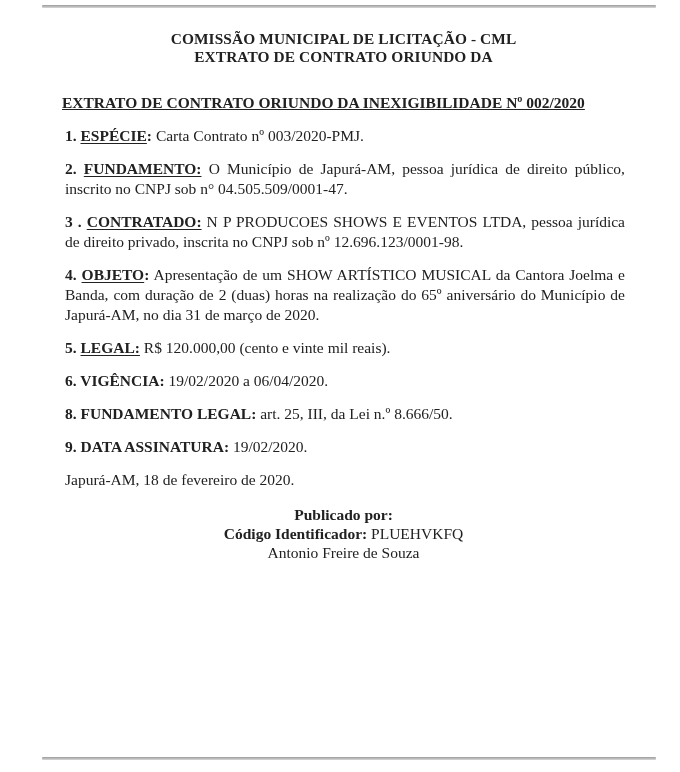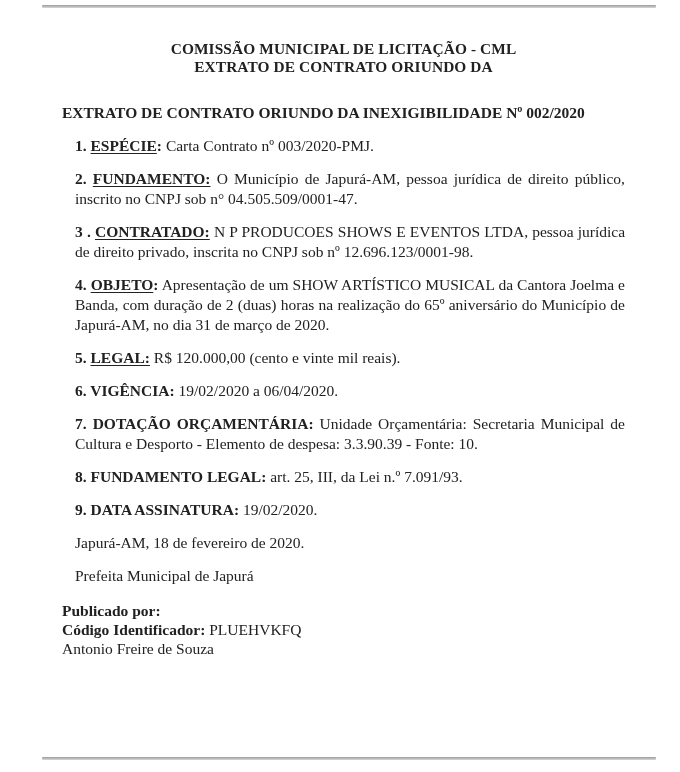--- a/index.html
+++ b/index.html
@@ -12,34 +12,34 @@
     color:#212121;
   }
   .rule {
     position:absolute; left:42px; width:614px; height:3px;
     background:linear-gradient(to bottom, #9b9b9b, #d8d8d8);
     border-radius:1px;
   }
   #rule-top { top:5px; }
   #rule-bottom { top:757px; }
   .doc {
-    position:absolute; left:62px; top:40px; width:563px;
+    position:absolute; left:62px; top:30px; width:563px;
     font-size:15.5px; line-height:20px;
   }
   .header {
     text-align:center; font-weight:700;
     font-size:15.4px; line-height:17.5px;
     letter-spacing:0.1px;
   }
-  .lead { margin:28px 0 4px 0; font-weight:700; text-align:justify; }
-  .para { margin:13px 0 0 13px; text-align:justify; }
+  .lead { margin:28px 0 4px 0; font-weight:700; text-align:justify;text-decoration:underline; }
+  .para { margin:13px 0 0 3px; text-align:justify; }
   .b { font-weight:700; }
   .u { text-decoration:underline; text-underline-offset:2px; }
   .sig-name { font-weight:700; }
-  .footer { margin-top:15px; text-align:left; line-height:19px; }
+  .footer { margin-top:15px; text-align:center; line-height:19px; }
 </style>
 </head>
 <body>
 
 <div class="rule" id="rule-top"></div>
 
 <div class="doc">
 
   <div class="header">
     <div>COMISSÃO MUNICIPAL DE LICITAÇÃO - CML</div>
@@ -53,30 +53,28 @@
   <p class="para"><span class="b">2. </span><span class="b u">FUNDAMENTO:</span><span class="b"></span><span> O Município de Japurá-AM, pessoa jurídica de direito público, inscrito no CNPJ sob n° 04.505.509/0001-47.</span></p>
 
   <p class="para"><span class="b">3 . </span><span class="b u">CONTRATADO:</span><span class="b"></span><span> N P PRODUCOES SHOWS E EVENTOS LTDA, pessoa jurídica de direito privado, inscrita no CNPJ sob nº 12.696.123/0001-98.</span></p>
 
   <p class="para"><span class="b">4. </span><span class="b u">OBJETO</span><span class="b">:</span><span> Apresentação de um SHOW ARTÍSTICO MUSICAL da Cantora Joelma e Banda, com duração de 2 (duas) horas na realização do 65º aniversário do Município de Japurá-AM, no dia 31 de março de 2020.</span></p>
 
   <p class="para"><span class="b">5. </span><span class="b u">LEGAL:</span><span class="b"></span><span> R$ 120.000,00 (cento e vinte mil reais).</span></p>
 
   <p class="para"><span class="b">6. </span><span class="b">VIGÊNCIA:</span><span class="b"></span><span> 19/02/2020 a 06/04/2020.</span></p>
 
-  <p class="para"><span class="b">7. </span><span class="b">DOTAÇÃO ORÇAMENTÁRIA:</span><span class="b"></span><span> Unidade Orçamentária: Secretaria Municipal de Cultura e Desporto - Elemento de despesa: 3.3.90.39 - Fonte: 10.</span></p>
 
-  <p class="para"><span class="b">8. </span><span class="b">FUNDAMENTO LEGAL:</span><span class="b"></span><span> art. 25, III, da Lei n.º 7.091/93.</span></p>
+  <p class="para"><span class="b">8. </span><span class="b">FUNDAMENTO LEGAL:</span><span class="b"></span><span> art. 25, III, da Lei n.º 8.666/50.</span></p>
 
   <p class="para"><span class="b">9. </span><span class="b">DATA ASSINATURA:</span><span class="b"></span><span> 19/02/2020.</span></p>
 
   <p class="para">Japurá-AM, 18 de fevereiro de 2020.</p>
 
 
-  <p class="para">Prefeita Municipal de Japurá</p>
 
   <div class="footer">
     <div class="b">Publicado por:</div>
     <div><span class="b">Código Identificador:</span><span> PLUEHVKFQ</span></div>
     <div>Antonio Freire de Souza</div>
   </div>
 
 </div>
 
 <div class="rule" id="rule-bottom"></div>

